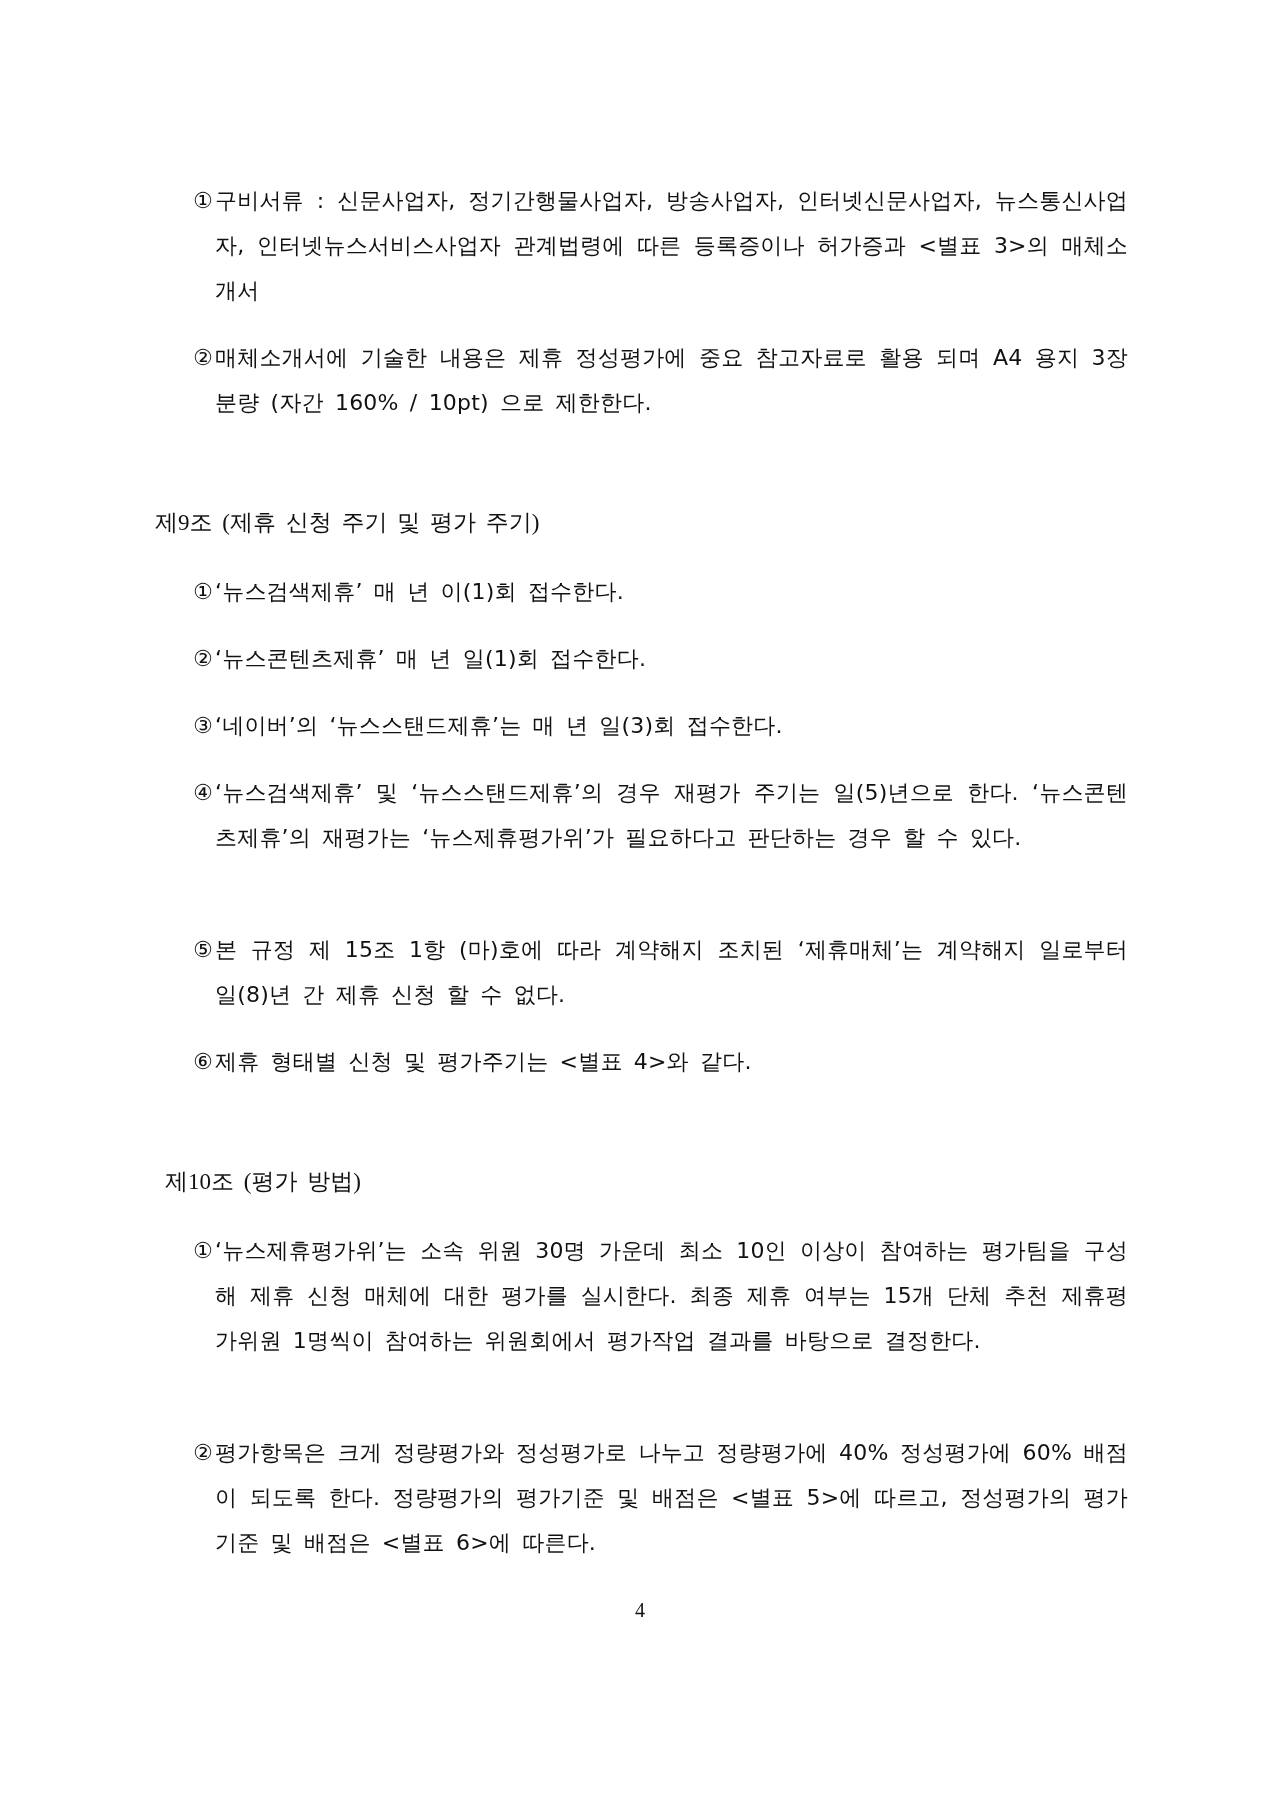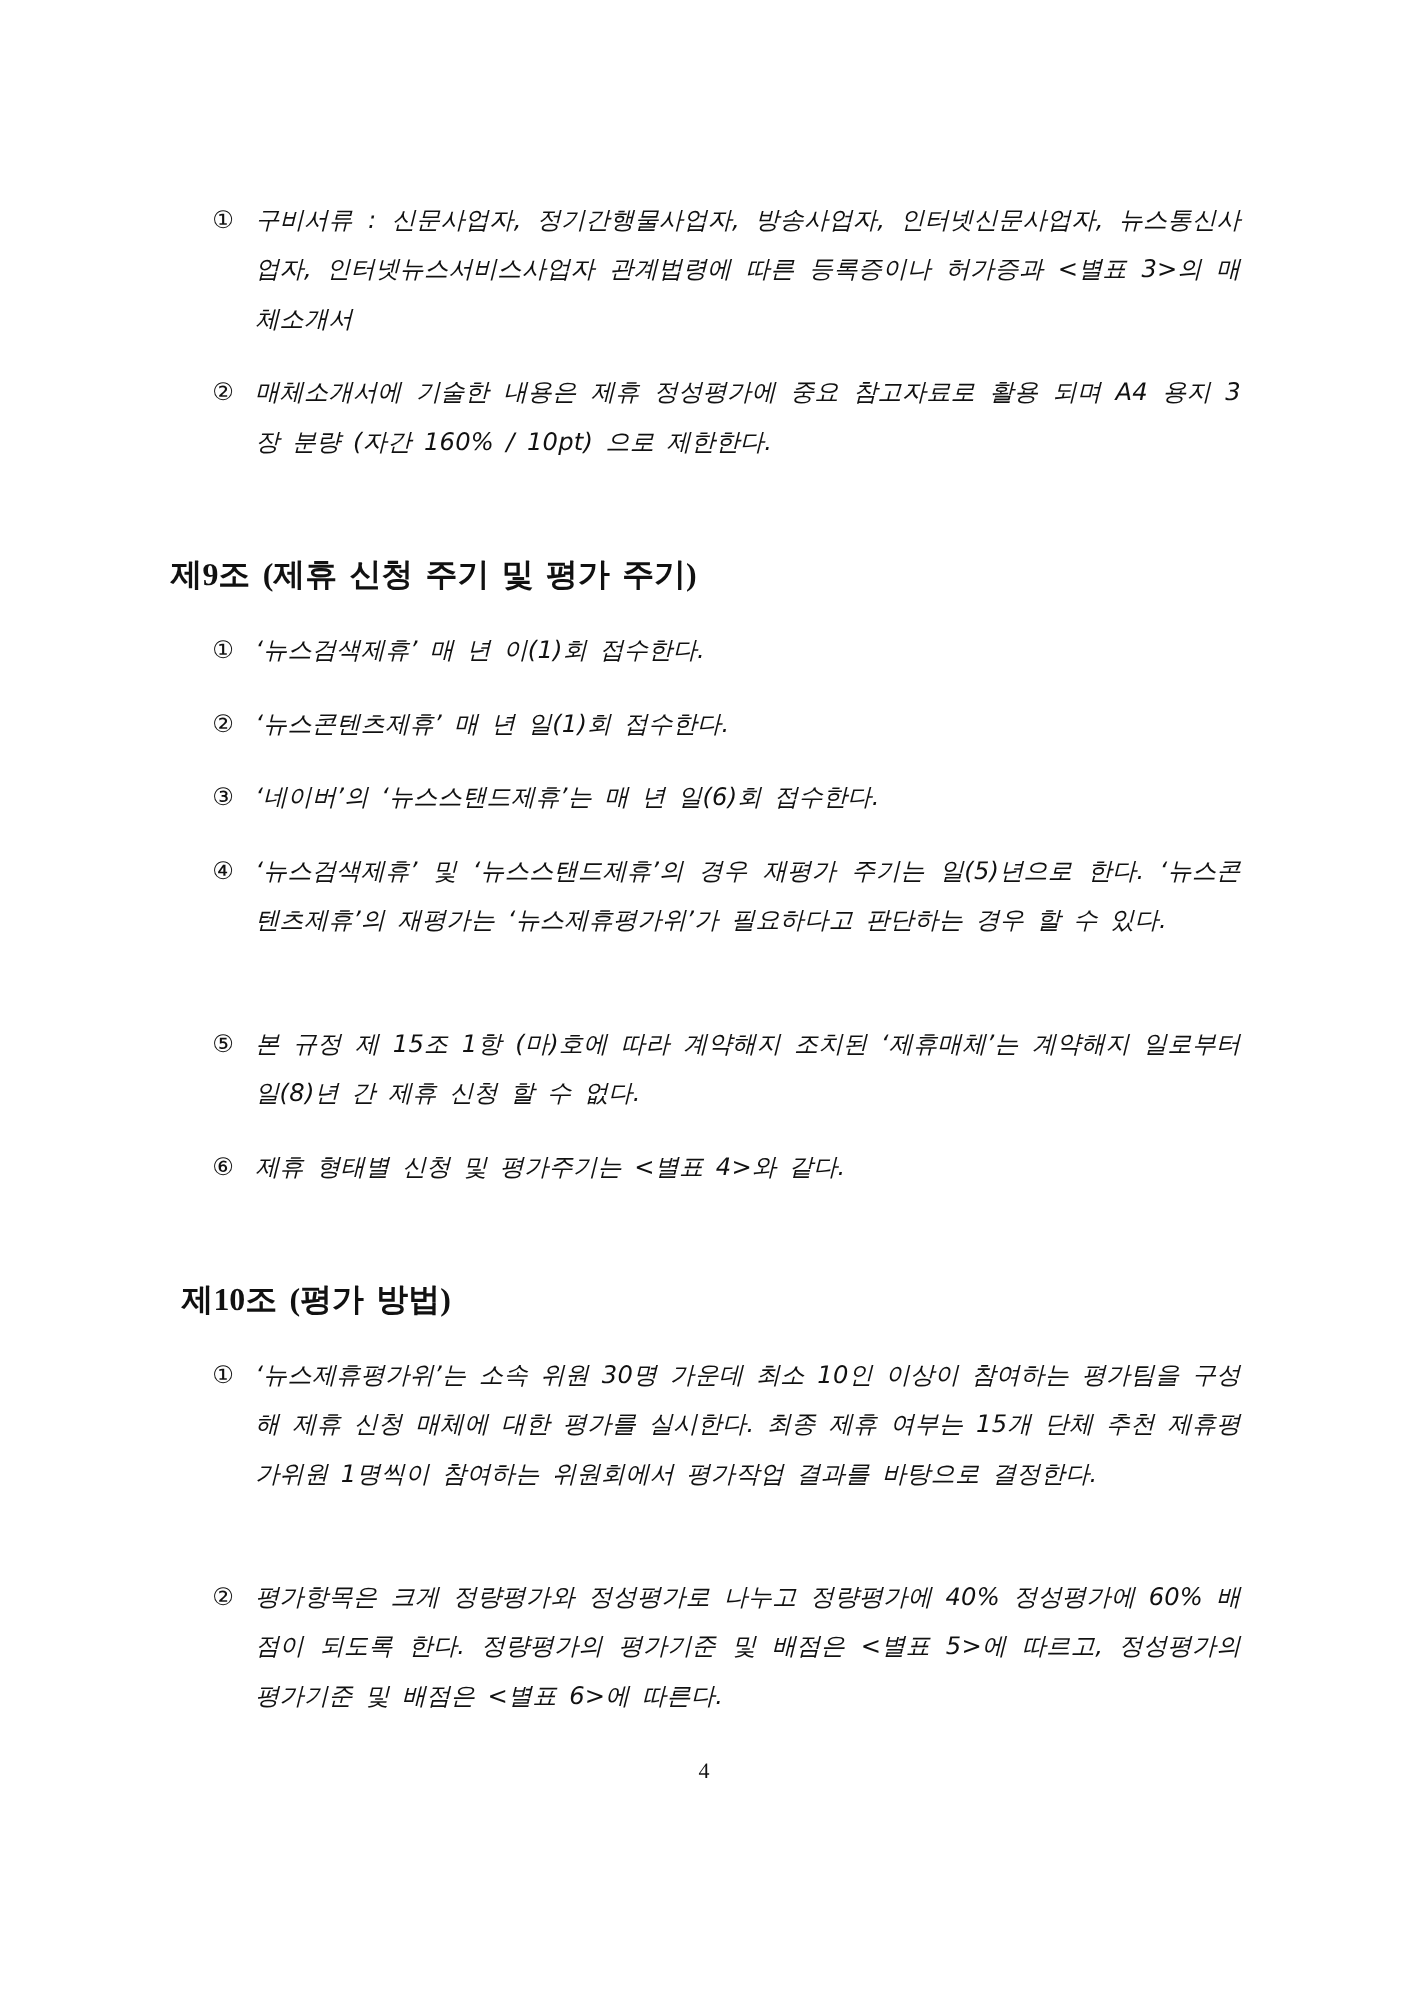--- a/index.html
+++ b/index.html
@@ -33,30 +33,29 @@
       letter-spacing: 0.2px;
     }
     .item .num {
       position: absolute;
       left: 0;
       top: 0;
       width: 36px;
     }
     .item .body {
       display: block;
-      margin-left: 39px;
+      margin-left: 22px;
       word-spacing: 4px;
-      font-style: italic;
     }
     .heading {
       position: absolute;
       left: 155px;
       font-family: "Liberation Serif", "DejaVu Serif", serif;
-      font-weight: bold;
-      font-size: 29px;
+      font-weight: normal;
+      font-size: 23px;
       line-height: 30px;
       word-spacing: 4px;
     }
     .page-number {
       position: absolute;
       left: 0;
       width: 1280px;
       top: 1596px;
       text-align: center;
       font-family: "Liberation Serif", "DejaVu Serif", serif;
@@ -86,21 +85,21 @@
     <span class="body">‘뉴스검색제휴’ 매 년 이(1)회 접수한다.</span>
   </div>
 
   <div class="item" style="top:636px;">
     <span class="num">②</span>
     <span class="body">‘뉴스콘텐츠제휴’ 매 년 일(1)회 접수한다.</span>
   </div>
 
   <div class="item" style="top:703px;">
     <span class="num">③</span>
-    <span class="body">‘네이버’의 ‘뉴스스탠드제휴’는 매 년 일(6)회 접수한다.</span>
+    <span class="body">‘네이버’의 ‘뉴스스탠드제휴’는 매 년 일(3)회 접수한다.</span>
   </div>
 
   <div class="item" style="top:770px;">
     <span class="num">④</span>
     <span class="body">‘뉴스검색제휴’ 및 ‘뉴스스탠드제휴’의 경우 재평가 주기는 일(5)년으로 한다. ‘뉴스콘텐츠제휴’의 재평가는 ‘뉴스제휴평가위’가 필요하다고 판단하는 경우 할 수 있다.</span>
   </div>
 
   <div class="item" style="top:927px;">
     <span class="num">⑤</span>
     <span class="body">본 규정 제 15조 1항 (마)호에 따라 계약해지 조치된 ‘제휴매체’는 계약해지 일로부터 일(8)년 간 제휴 신청 할 수 없다.</span>

